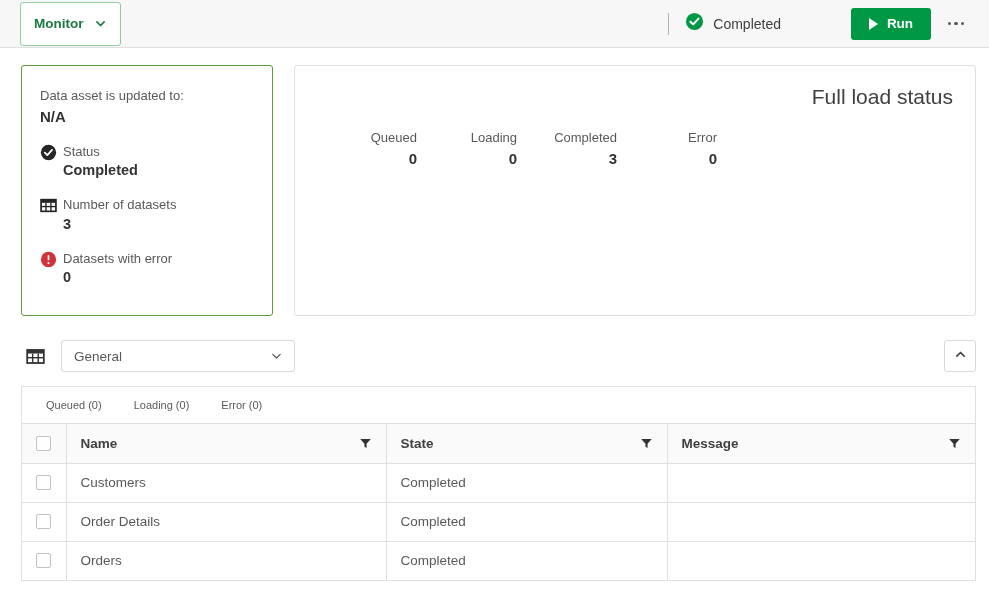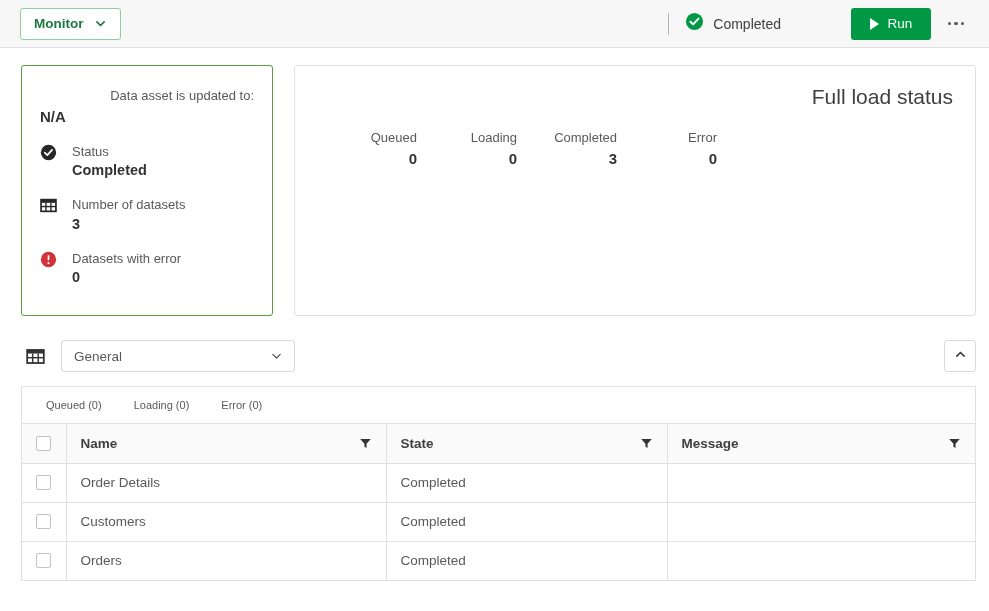--- a/index.html
+++ b/index.html
@@ -21,21 +21,21 @@
     border-bottom: 1px solid #e0e0e0;
     display: flex;
     align-items: center;
     padding: 0 16px 0 20px;
   }
 
   .monitor-btn {
     display: inline-flex;
     align-items: center;
     gap: 10px;
-    height: 32px;
+    height: 44px;
     padding: 0 13px;
     background: #ffffff;
     border: 1px solid #8fcf9f;
     border-radius: 3px;
     color: #1a7a42;
     font-size: 13.5px;
     font-weight: bold;
     cursor: pointer;
     white-space: nowrap;
   }
@@ -68,21 +68,21 @@
     align-items: center;
     justify-content: center;
     gap: 9px;
     width: 80px;
     height: 32px;
     background: #009845;
     border: none;
     border-radius: 3px;
     color: #ffffff;
     font-size: 13.5px;
-    font-weight: normal;
+    font-weight: bold;
     cursor: pointer;
   }
   .run-btn .tri {
     width: 0; height: 0;
     border-left: 9px solid #ffffff;
     border-top: 6px solid transparent;
     border-bottom: 6px solid transparent;
   }
 
   .kebab {
@@ -112,24 +112,24 @@
 
   .summary-card {
     width: 252px;
     height: 251px;
     border: 1px solid #5f9c3f;
     border-radius: 3px;
     background: #ffffff;
     padding: 20px 18px 0 18px;
   }
 
-  .asset-label { font-size: 13px; color: #595959; line-height: 1.5; text-align: right; }
+  .asset-label { font-size: 13px; color: #595959; line-height: 1.5; }
   .asset-value { font-size: 15px; font-weight: bold; color: #333333; margin-top: 2px; }
 
-  .stat-block { display: flex; gap: 14px; margin-top: 17px; }
+  .stat-block { display: flex; gap: 5px; margin-top: 17px; }
   .stat-icon { width: 18px; flex: 0 0 18px; padding-top: 2px; }
   .stat-text .t { font-size: 13px; color: #595959; line-height: 1.35; }
   .stat-text .v { font-size: 14.5px; font-weight: bold; color: #333333; margin-top: 2px; }
 
   .load-card {
     flex: 1;
     height: 251px;
     border: 1px solid #e0e0e0;
     border-radius: 3px;
     background: #ffffff;
@@ -436,29 +436,29 @@
             </span>
           </span>
         </th>
       </tr>
     </thead>
     <tbody>
       <tr>
         <td class="col-check cell-center">
           <span class="cbx"></span>
         </td>
-        <td class="col-name">Order Details</td>
+        <td class="col-name">Customers</td>
         <td class="col-state">Completed</td>
         <td></td>
       </tr>
       <tr>
         <td class="col-check cell-center">
           <span class="cbx"></span>
         </td>
-        <td class="col-name">Customers</td>
+        <td class="col-name">Order Details</td>
         <td class="col-state">Completed</td>
         <td></td>
       </tr>
       <tr>
         <td class="col-check cell-center">
           <span class="cbx"></span>
         </td>
         <td class="col-name">Orders</td>
         <td class="col-state">Completed</td>
         <td></td>

